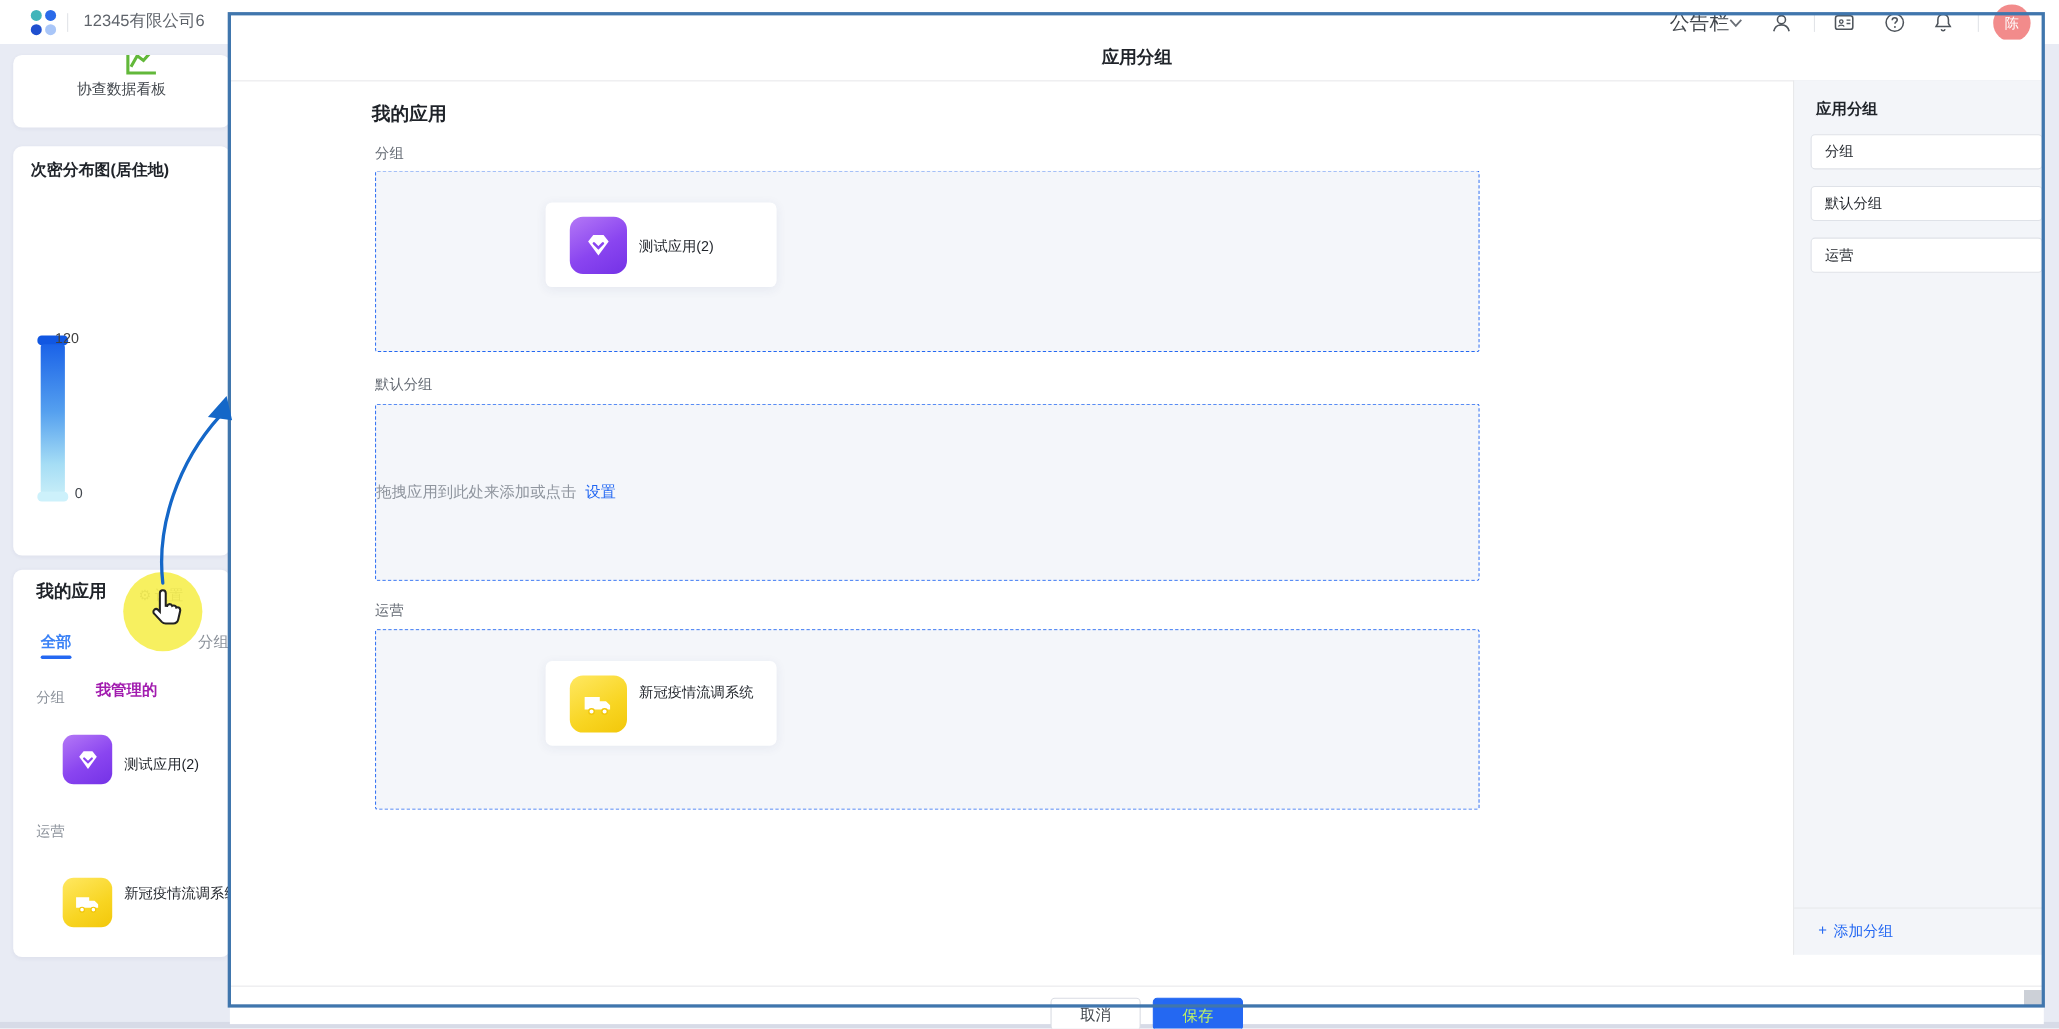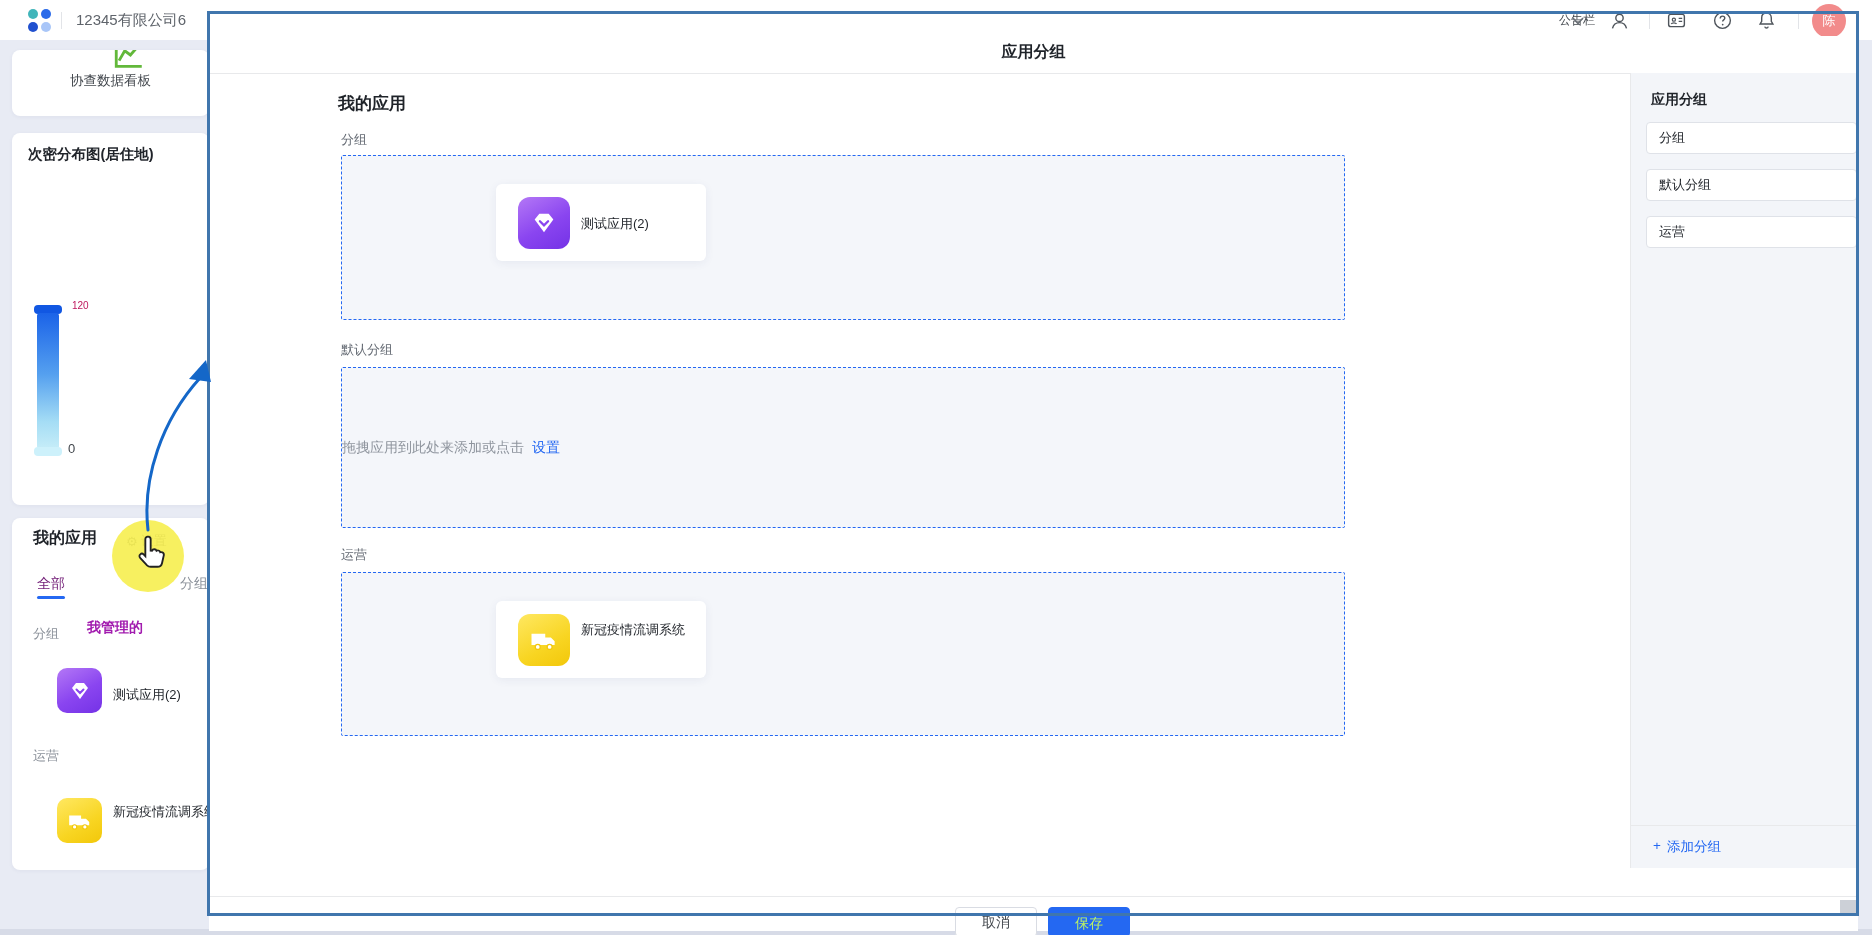--- a/index.html
+++ b/index.html
@@ -7,43 +7,43 @@
   body { font-family:"Liberation Sans","DejaVu Sans",sans-serif; }
   #root { position:absolute; inset:0; width:1872px; height:935px; background:#e8ebf4; overflow:hidden; }
   .abs { position:absolute; }
 
   
   #topbar { left:0; top:0; width:1872px; height:40px; background:#fff;padding-left:17px; }
   .logo-grid { left:28px; top:9px; width:23px; height:23px; display:grid; grid-template-columns:10px 10px; grid-template-rows:10px 10px; gap:3px; }
   .logo-dot { border-radius:50%; }
   .tb-divider { width:1px; height:17px; background:#e2e4e8; top:12px; }
   .company { left:76px; top:0; height:40px; line-height:40px; font-size:15px; color:#5f646b; }
-  .announce { top:0; height:40px; line-height:40px; font-size:12px; color:#42474d;margin-left:41px; }
+  .announce { top:0; height:40px; line-height:40px; font-size:18px; color:#42474d; }
   .tb-icon { top:10px; width:21px; height:21px; color:#4e545b; }
   .avatar { left:1812px; top:4px; width:34px; height:34px; border-radius:50%; background:#f28b8b; color:#fff;
             font-size:13px; text-align:center; line-height:34px; }
 
   
   .card { background:#fff; border-radius:8px; box-shadow:0 1px 4px rgba(30,40,90,.05); }
   #card1 { left:12px; top:50px; width:197px; height:66px; overflow:hidden; }
   #card1 .chart-ic { position:absolute; left:100px; top:-12px; }
   #card1 .c1-title { position:absolute; left:0; top:22px; width:100%; text-align:center; font-size:13.5px; color:#42474d; }
   #card2 { left:12px; top:133px; width:197px; height:372px; }
   .c2-title { position:absolute; left:16px; top:12px; font-size:14.5px; font-weight:bold; color:#1f2329; }
   .grad-cap-top { position:absolute; left:22px; top:172px; width:28px; height:9px; background:#1157e2; border-radius:4px; }
   .grad-bar { position:absolute; left:25px; top:180px; width:22px; height:136px; border-radius:3px;
               background:linear-gradient(180deg,#1b63e8 0%,#55a0ef 45%,#a5ddf5 80%,#c6edf8 100%); }
   .grad-cap-bot { position:absolute; left:22px; top:314px; width:28px; height:9px; background:#cdf1fb; border-radius:4px; }
-  .leg-max { position:absolute; left:60px; top:167px; font-size:10px; color:#be185d; }
+  .leg-max { position:absolute; left:38px; top:167px; font-size:13px; color:#404040; }
   .leg-min { position:absolute; left:56px; top:308px; font-size:13px; color:#42474d; }
   #card3 { left:12px; top:518px; width:197px; height:352px; overflow:hidden; }
   .c3-title { position:absolute; left:21px; top:10px; font-size:16px; font-weight:bold; color:#1f2329; }
   .c3-settings { position:absolute; left:114px; top:14px; font-size:13px; color:#8a9099; display:flex; gap:3px; align-items:center; }
   .tab { position:absolute; top:57px; font-size:14px; }
-  .tab-active { color:#701a75; font-weight:normal; }
+  .tab-active { color:#3b82f6; font-weight:bold; }
   .tab-dark { color:#a21caf; font-weight:bold;margin-top:44px; }
   .tab-gray { color:#8a9099; }
   .tab-underline { position:absolute; left:25px; top:78px; width:28px; height:3px; background:#2468f2; border-radius:2px; }
   .grp-label { position:absolute; font-size:13px; color:#8a9099; }
   .app-ic { position:absolute; width:45px; height:45px; border-radius:10px; display:flex; align-items:center; justify-content:center; }
   .app-ic.purple { background:linear-gradient(150deg,#b478f6 0%,#8a45f0 55%,#7432e6 100%); }
   .app-ic.yellow { background:linear-gradient(150deg,#ffe862 0%,#f8d522 60%,#f2c70a 100%); }
   .app-nm { position:absolute; font-size:13px; color:#1f2329; line-height:17px; }
 
   

